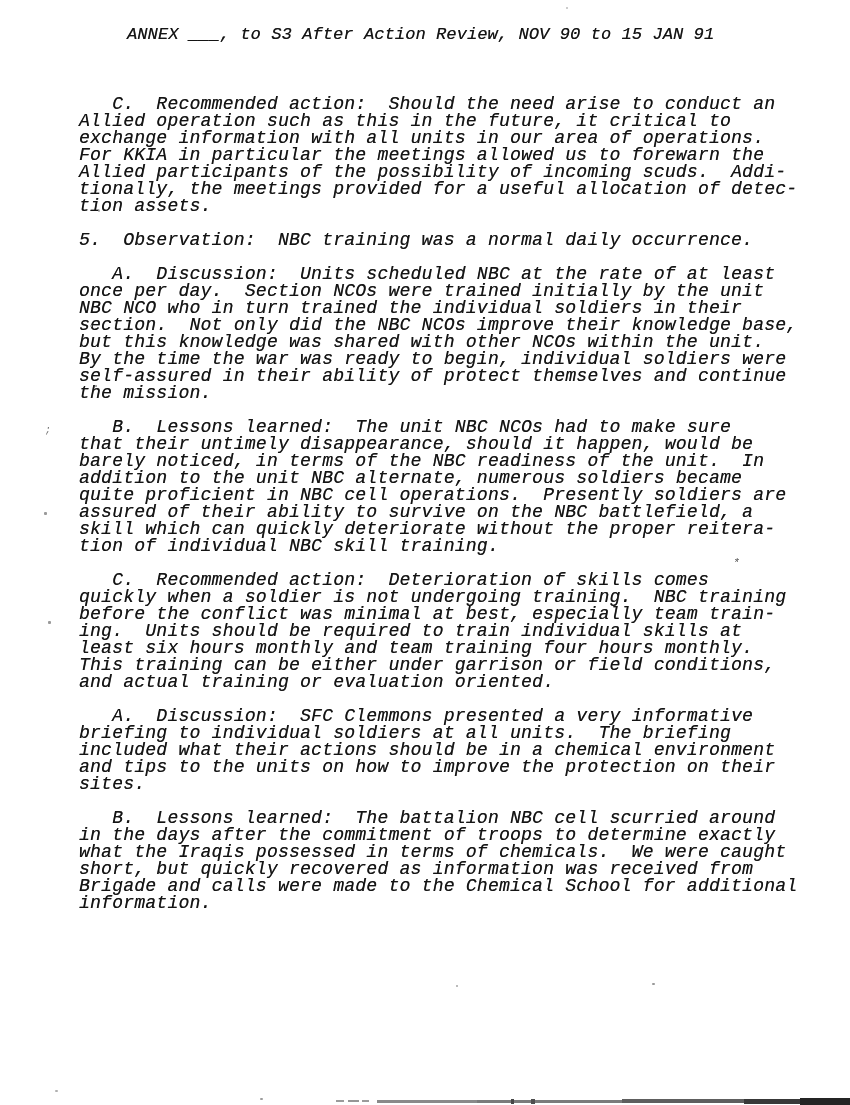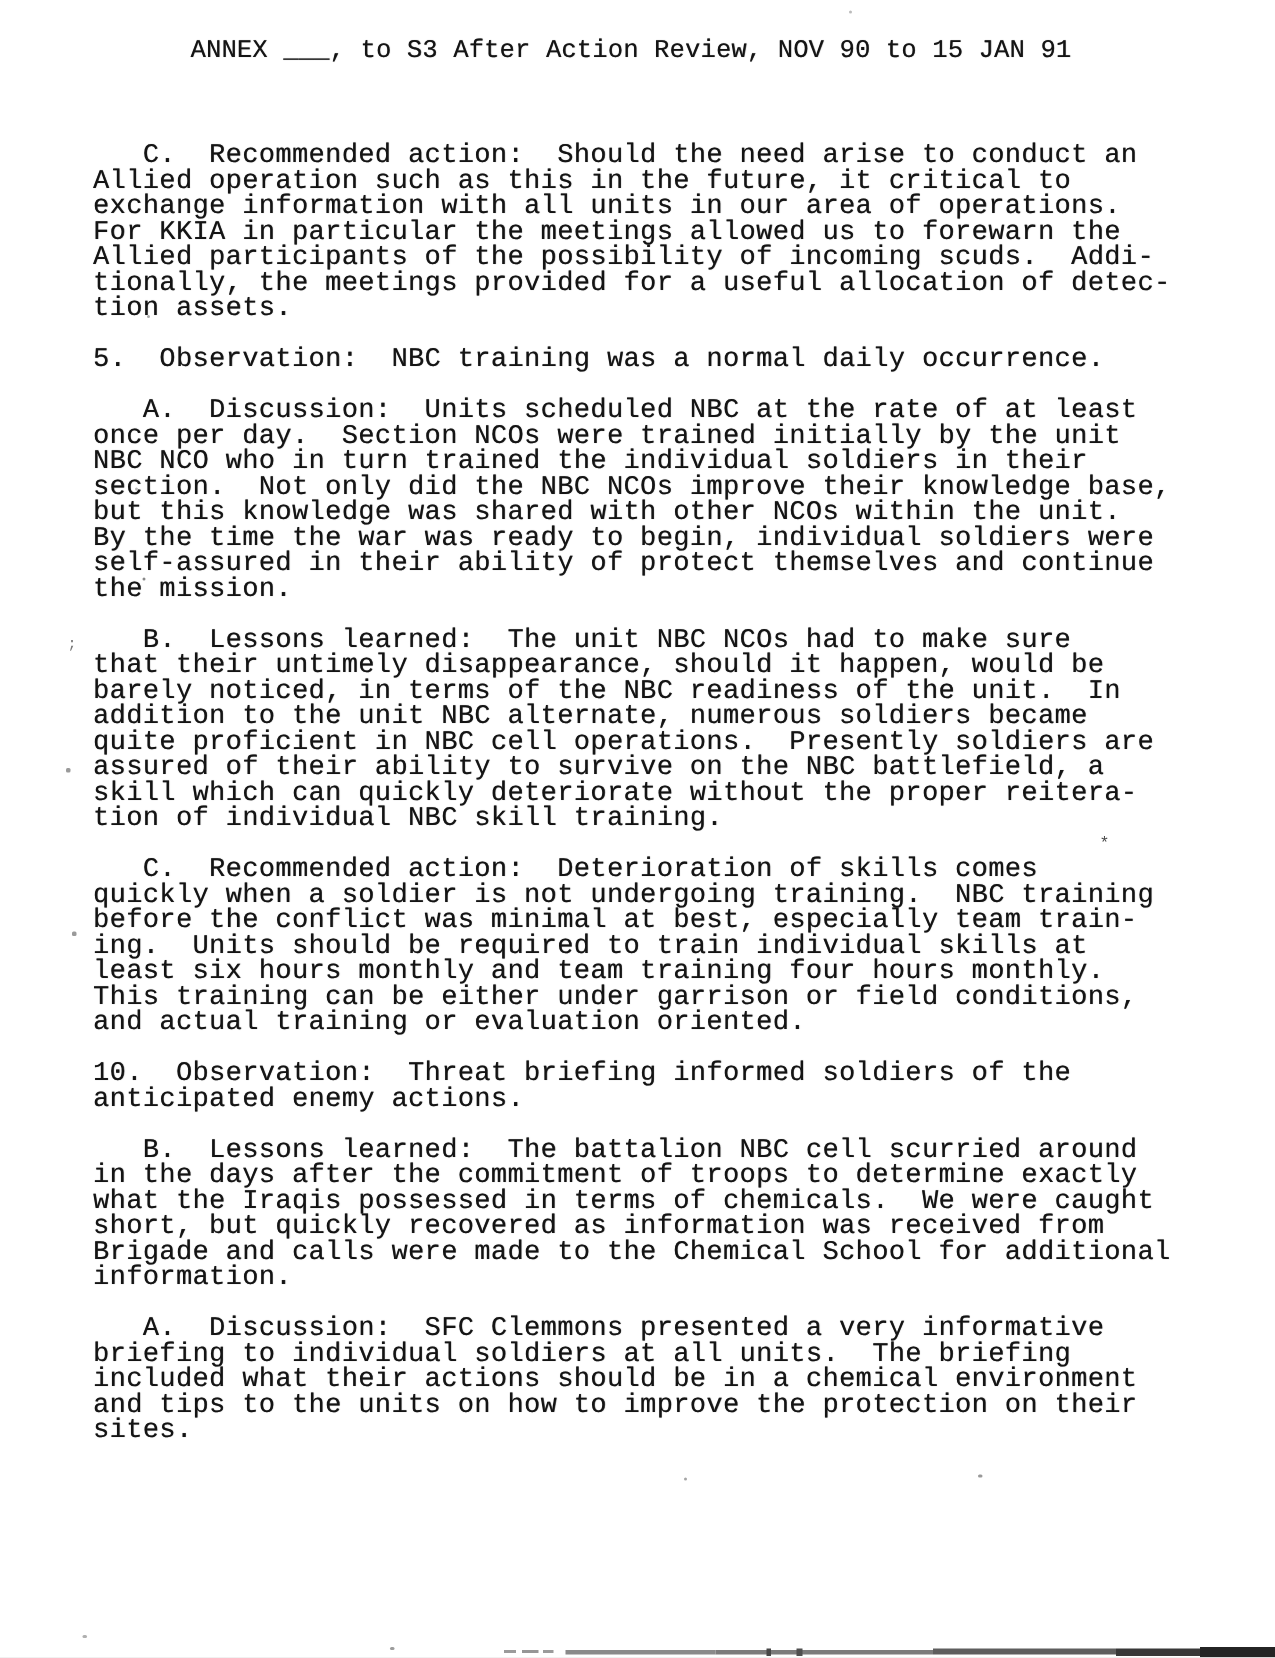--- a/index.html
+++ b/index.html
@@ -8,39 +8,40 @@
   }
   html,body{margin:0;padding:0;background:#e8e8e8;}
   .page{
     position:relative;
     width:850px;height:1105px;
     background:var(--paper);
     margin:0 auto;
     overflow:hidden;
     font-family:"Liberation Mono","DejaVu Sans Mono",monospace;
     color:var(--ink);
+    font-style:italic;
   }
   .typewritten{
     white-space:pre-wrap;
     text-shadow:0.2px 0.2px 0.45px rgba(20,20,20,0.7);
   }
   .doc-header{
     position:absolute;
     left:127px;top:26px;
     font-size:17px;line-height:17px;
     letter-spacing:0.1px;
   }
   .doc-body{
     position:absolute;
     left:62px;top:96px;
     width:760px;
     font-size:18px;line-height:17px;
     letter-spacing:0.25px;
   }
-  .doc-body p{margin:0 0 17px 0;}
+  .doc-body p{margin:0 0 17px 17px;}
   .doc-body p:last-child{margin-bottom:0;}
 
   
   .speck{position:absolute;background:#8f8f8f;border-radius:1px;}
   .glyph-noise{position:absolute;color:#4a4a4a;font-size:11px;line-height:10px;}
 
   
   .band{position:absolute;}
   .b1{left:336px;top:1100px;width:8px;height:2px;background:#9b9b9b;}
   .b2{left:348px;top:1100px;width:11px;height:2px;background:#969696;}
@@ -85,33 +86,31 @@
 assured of their ability to survive on the NBC battlefield, a
 skill which can quickly deteriorate without the proper reitera-
 tion of individual NBC skill training.</p>
     <p class="typewritten">   C.  Recommended action:  Deterioration of skills comes
 quickly when a soldier is not undergoing training.  NBC training
 before the conflict was minimal at best, especially team train-
 ing.  Units should be required to train individual skills at
 least six hours monthly and team training four hours monthly.
 This training can be either under garrison or field conditions,
 and actual training or evaluation oriented.</p>
-    <p class="typewritten">10.  Observation:  Threat briefing informed soldiers of the
-anticipated enemy actions.</p>
+    <p class="typewritten">   A.  Discussion:  SFC Clemmons presented a very informative
+briefing to individual soldiers at all units.  The briefing
+included what their actions should be in a chemical environment
+and tips to the units on how to improve the protection on their
+sites.</p>
     <p class="typewritten">   B.  Lessons learned:  The battalion NBC cell scurried around
 in the days after the commitment of troops to determine exactly
 what the Iraqis possessed in terms of chemicals.  We were caught
 short, but quickly recovered as information was received from
 Brigade and calls were made to the Chemical School for additional
 information.</p>
-    <p class="typewritten">   A.  Discussion:  SFC Clemmons presented a very informative
-briefing to individual soldiers at all units.  The briefing
-included what their actions should be in a chemical environment
-and tips to the units on how to improve the protection on their
-sites.</p>
   </div>
 
   <span class="glyph-noise" style="left:733px;top:558px;">*</span>
   <span class="glyph-noise" style="left:45px;top:426px;color:#777;font-size:10px;">;</span>
   <i class="speck" style="left:566px;top:7px;width:2px;height:2px;background:#bbb;"></i>
   <i class="speck" style="left:44px;top:512px;width:3px;height:3px;background:#9a9a9a;"></i>
   <i class="speck" style="left:48px;top:621px;width:3px;height:3px;background:#9a9a9a;"></i>
   <i class="speck" style="left:98px;top:210px;width:2px;height:2px;background:#aaa;"></i>
   <i class="speck" style="left:90px;top:325px;width:2px;height:2px;background:#b5b5b5;"></i>
   <i class="speck" style="left:95px;top:385px;width:2px;height:2px;background:#888;"></i>

